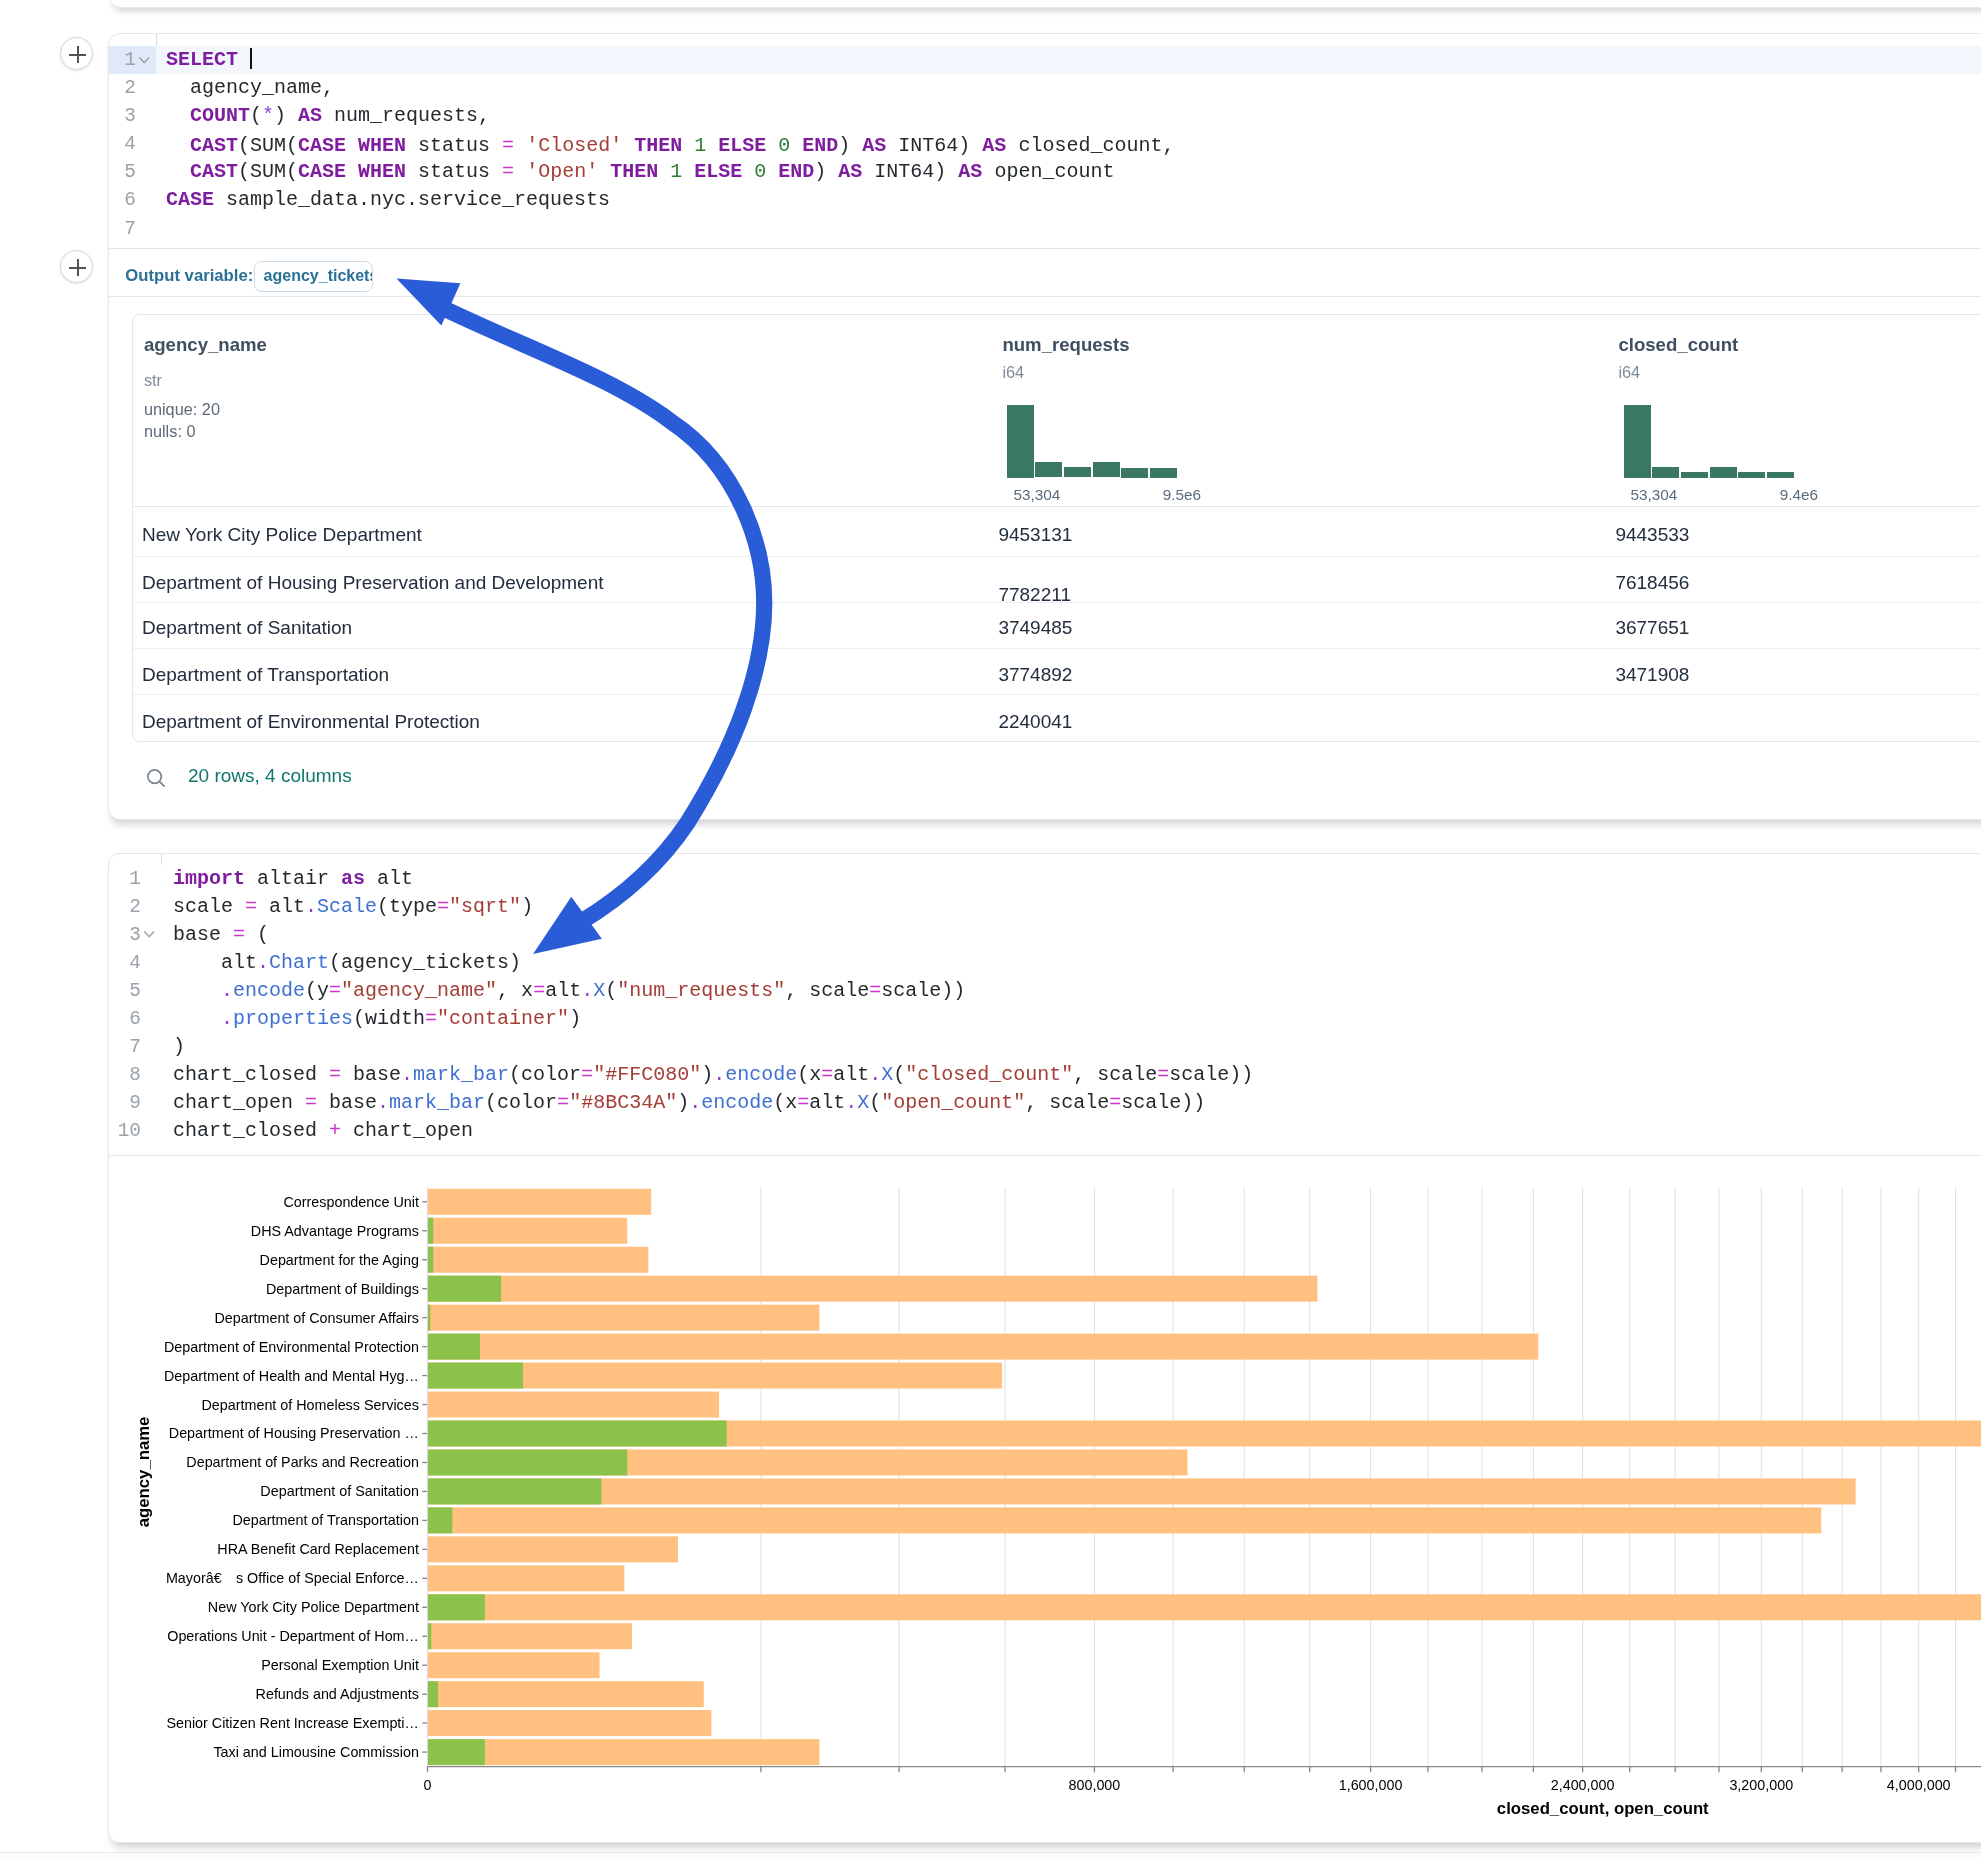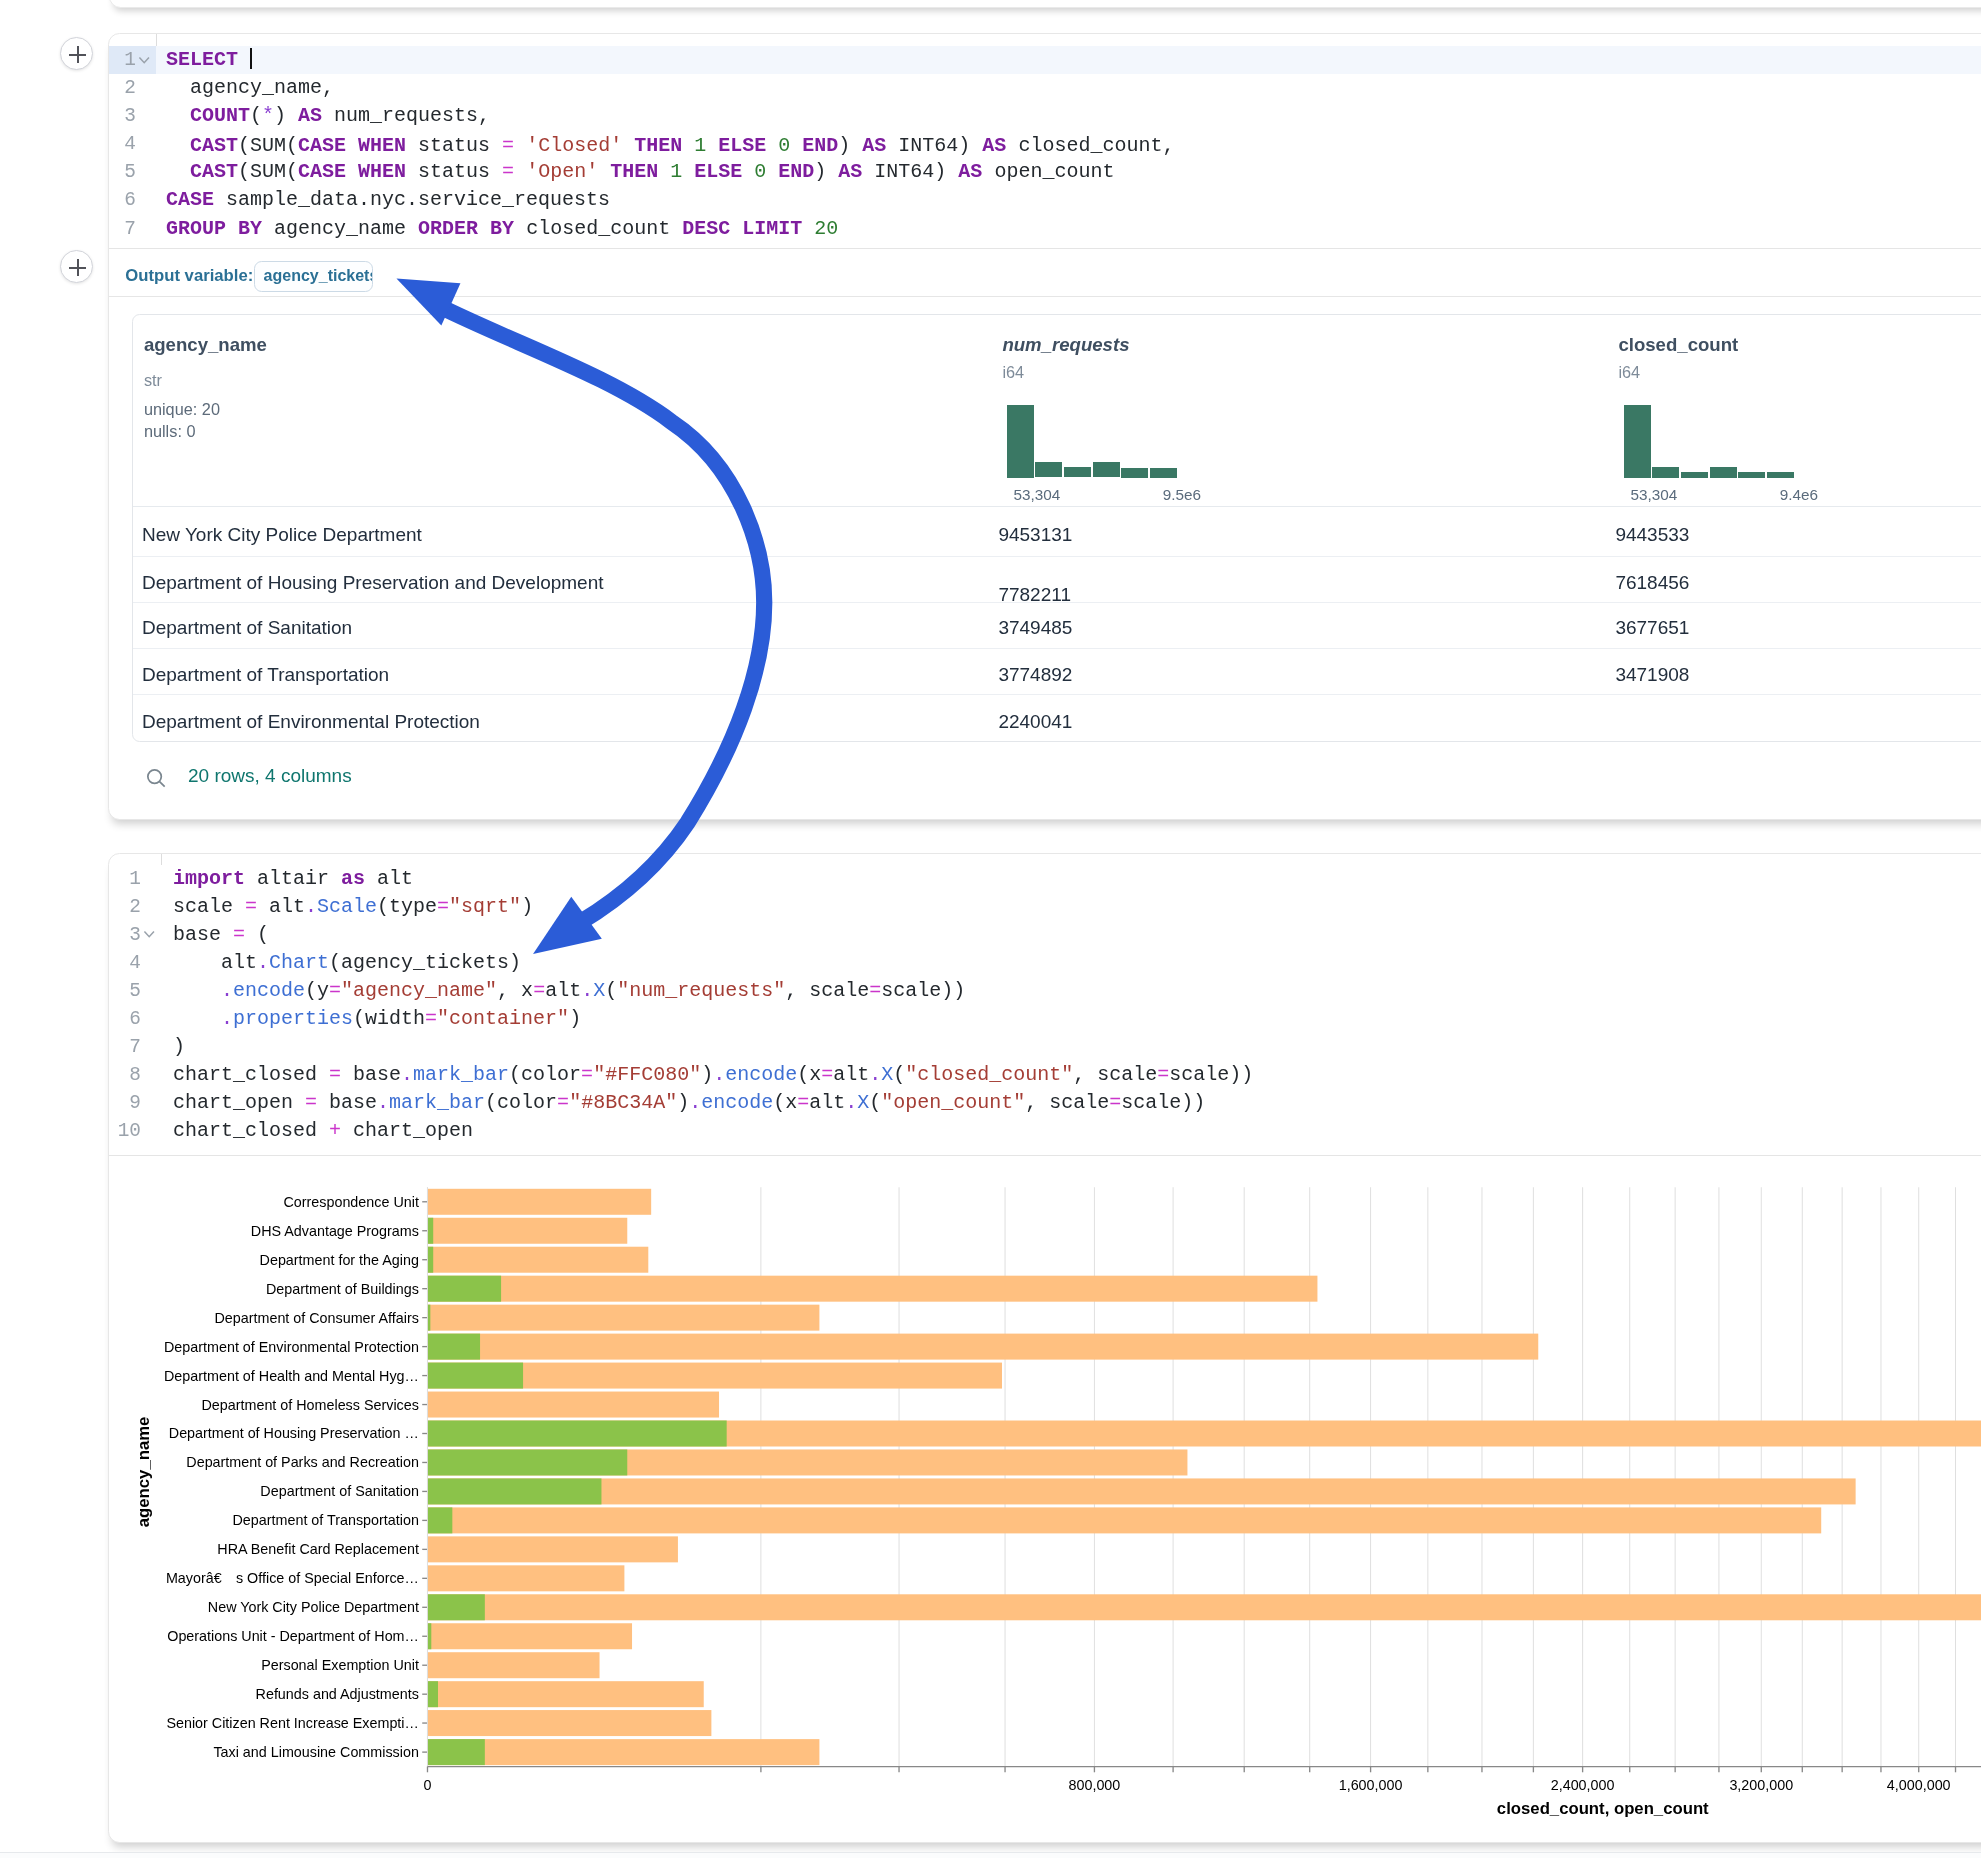--- a/index.html
+++ b/index.html
@@ -48,37 +48,36 @@
         <div class="cl" style="top:40px;left:57px;">  agency_name,</div>
         <div class="lnum" style="top:68px;width:27px;">3</div>
         <div class="cl" style="top:68px;left:57px;">  <b class="k">COUNT</b>(<span class="d">*</span>) <b class="k">AS</b> num_requests,</div>
         <div class="lnum" style="top:96px;width:27px;">4</div>
         <div class="cl" style="top:98px;left:57px;">  <b class="k">CAST</b>(SUM(<b class="k">CASE</b> <b class="k">WHEN</b> status <span class="o">=</span> <span class="s">'Closed'</span> <b class="k">THEN</b> <span class="n">1</span> <b class="k">ELSE</b> <span class="n">0</span> <b class="k">END</b>) <b class="k">AS</b> INT64) <b class="k">AS</b> closed_count,</div>
         <div class="lnum" style="top:124px;width:27px;">5</div>
         <div class="cl" style="top:124px;left:57px;">  <b class="k">CAST</b>(SUM(<b class="k">CASE</b> <b class="k">WHEN</b> status <span class="o">=</span> <span class="s">'Open'</span> <b class="k">THEN</b> <span class="n">1</span> <b class="k">ELSE</b> <span class="n">0</span> <b class="k">END</b>) <b class="k">AS</b> INT64) <b class="k">AS</b> open_count</div>
         <div class="lnum" style="top:152px;width:27px;">6</div>
         <div class="cl" style="top:152px;left:57px;"><b class="k">CASE</b> sample_data.nyc.service_requests</div>
         <div class="lnum" style="top:181px;width:27px;">7</div>
-        <div class="cl" style="top:181px;left:57px;"><b class="k">GROUP</b> <b class="k">BY</b> agency_name <b class="k">ORDER</b> <b class="k">BY</b> closed_count <b class="k">DESC</b> <b class="k">LIMIT</b> <span class="n">20</span></div>
       </div>
   </div>
   <div style="position:relative;height:48px;border-bottom:1px solid #e6e6e6;">
     <div style="position:absolute;left:16.3px;top:17px;font-size:16.7px;font-weight:bold;color:#2b7095;">Output variable:</div>
     <div style="position:absolute;left:145px;top:12.4px;width:119px;height:31px;border:1px solid #ccdae6;border-radius:7.6px;background:#fdfeff;overflow:hidden;">
       <div style="position:absolute;left:8.6px;top:4.8px;font-size:16px;font-weight:bold;color:#2b7095;white-space:nowrap;">agency_tickets</div>
     </div>
   </div>
   <div style="position:relative;height:522px;">
     <div style="position:absolute;left:23.4px;top:17px;width:1902px;height:428px;border:1px solid #e3e6ea;border-radius:7.6px;background:#fff;overflow:hidden;font-size:19px;color:#222e3d;">
         <div style="position:absolute;left:0;right:0;top:191px;height:0;border-top:1px solid #e6eaee;"></div>
         <div style="position:absolute;left:10.5px;top:19px;font-weight:bold;font-size:18.6px;color:#3f4f61;">agency_name</div>
         <div style="position:absolute;left:10.5px;top:48px;color:#7e8b99;font-size:16.3px;margin-top:8px;">str</div>
         <div style="position:absolute;left:10.5px;top:85px;color:#5d6b7a;font-size:16.3px;">unique: 20</div>
         <div style="position:absolute;left:10.5px;top:107px;color:#5d6b7a;font-size:16.3px;">nulls: 0</div>
-        <div style="position:absolute;left:869px;top:19px;font-weight:bold;font-size:18.6px;color:#3f4f61;font-style:italic;">num_requests</div>
+        <div style="position:absolute;left:869px;top:19px;font-weight:bold;font-size:18.6px;color:#3f4f61;">num_requests</div>
         <div style="position:absolute;left:869px;top:48px;color:#7e8b99;font-size:16.3px;">i64</div>
         <div style="position:absolute;left:1485px;top:19px;font-weight:bold;font-size:18.6px;color:#3f4f61;">closed_count</div>
         <div style="position:absolute;left:1485px;top:48px;color:#7e8b99;font-size:16.3px;">i64</div>
         <div style="position:absolute;left:874px;top:90px;width:27px;height:73px;background:#3a7864;"></div>
         <div style="position:absolute;left:902px;top:147px;width:27px;height:15.3px;background:#3a7864;"></div>
         <div style="position:absolute;left:931px;top:152px;width:27px;height:10px;background:#3a7864;"></div>
         <div style="position:absolute;left:960px;top:147px;width:27px;height:15.3px;background:#3a7864;"></div>
         <div style="position:absolute;left:988px;top:153px;width:27px;height:9.6px;background:#3a7864;"></div>
         <div style="position:absolute;left:1017px;top:153px;width:27px;height:9.6px;background:#3a7864;"></div>
         <div style="position:absolute;left:846px;top:171px;width:115px;text-align:center;font-size:15.3px;color:#5a6b7c;">53,304</div>

